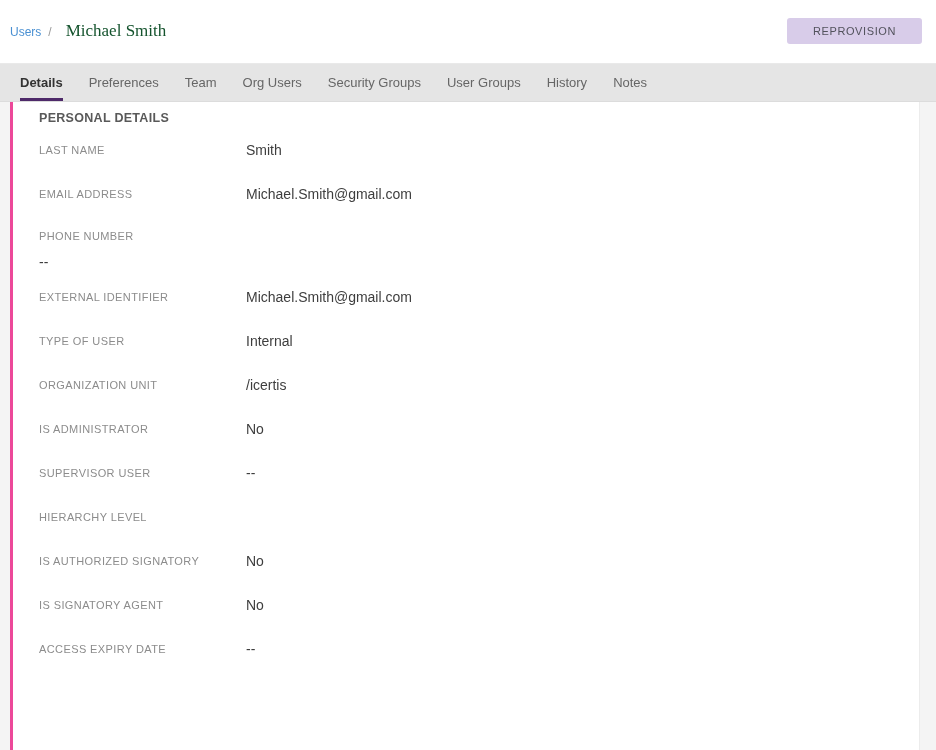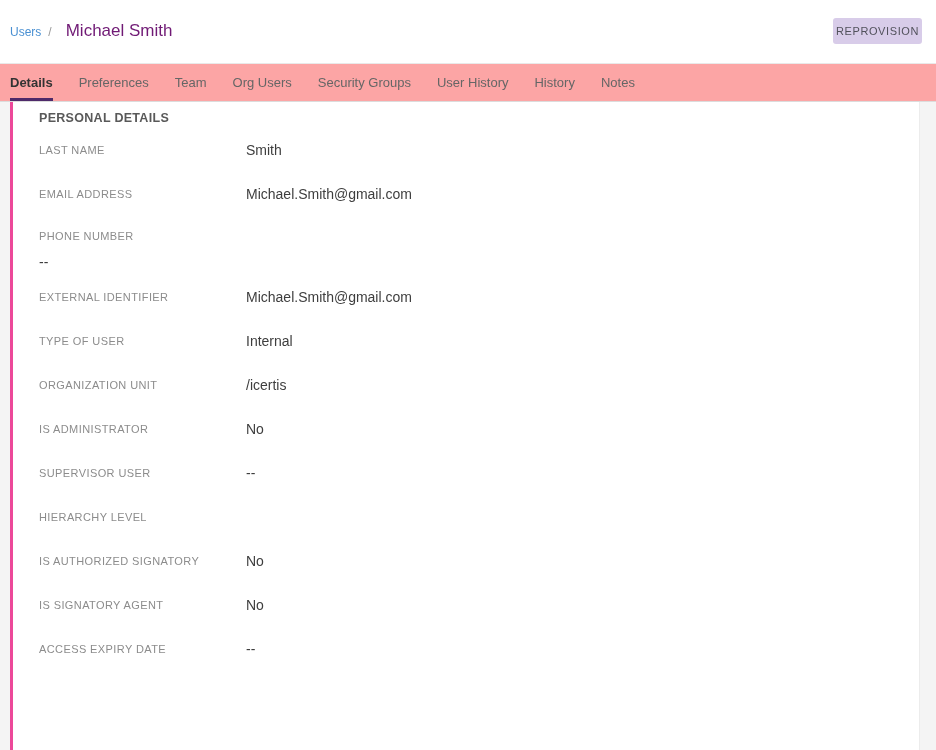--- a/index.html
+++ b/index.html
@@ -5,28 +5,28 @@
   * { margin:0; padding:0; box-sizing:border-box; }
   html,body { width:936px; height:750px; overflow:hidden; background:#fff;
               font-family:"Liberation Sans", sans-serif; }
 
   
   .header { height:64px; display:flex; align-items:center; justify-content:space-between;
             padding:0 14px 2px 10px; border-bottom:1px solid #e9e9e9; background:#fff; }
   .crumbs { display:flex; align-items:baseline; }
   .crumb-link { color:#4a90d2; font-size:12px; cursor:pointer; }
   .crumb-sep  { color:#9a9a9a; font-size:12px; margin:0 8px 0 7px; }
-  .page-title { color:#701a75; font-size:17px; margin-left:6px; }
+  .page-title { color:#14532d; font-size:17px; margin-left:6px;font-family:Liberation Serif, serif; }
   .btn-reprovision { background:#d8cce9; color:#52525c; border:none; border-radius:3px;
-            font-size:11px; letter-spacing:.6px; padding:7px 3px; cursor:pointer;
+            font-size:11px; letter-spacing:.6px; padding:7px 26px; cursor:pointer;
             font-family:"Liberation Sans", sans-serif; }
 
   
-  .tabbar { height:38px; display:flex; align-items:stretch; padding-left:10px;
-            border-bottom:1px solid #dcdcdc; background:#fca5a5; }
+  .tabbar { height:38px; display:flex; align-items:stretch; padding-left:20px;
+            border-bottom:1px solid #dcdcdc; background:#e5e5e5; }
   .tab { display:flex; align-items:center; margin-right:26px; font-size:13px; color:#666;
          cursor:pointer; border-bottom:3px solid transparent; padding-top:3px; }
   .tab.active { color:#333; font-weight:bold; border-bottom-color:#4e2a69; }
 
   
   .content { background:#f4f4f4; height:656px; display:flex; }
   .panel { background:#fff; width:910px; margin-left:10px;
            border-left:3px solid #ec4899; border-right:1px solid #ececec;
            padding:8px 0 0 26px; }
   .section-title { font-size:12.5px; font-weight:bold; color:#595959; letter-spacing:.3px;
@@ -59,21 +59,21 @@
   </div>
   <button class="btn-reprovision">REPROVISION</button>
 </div>
 
 <div class="tabbar">
   <div class="tab active">Details</div>
   <div class="tab">Preferences</div>
   <div class="tab">Team</div>
   <div class="tab">Org Users</div>
   <div class="tab">Security Groups</div>
-  <div class="tab">User History</div>
+  <div class="tab">User Groups</div>
   <div class="tab">History</div>
   <div class="tab">Notes</div>
 </div>
 
 <div class="content">
   <div class="panel">
     <div class="section-title">PERSONAL DETAILS</div>
 
 
     <div class="row">

